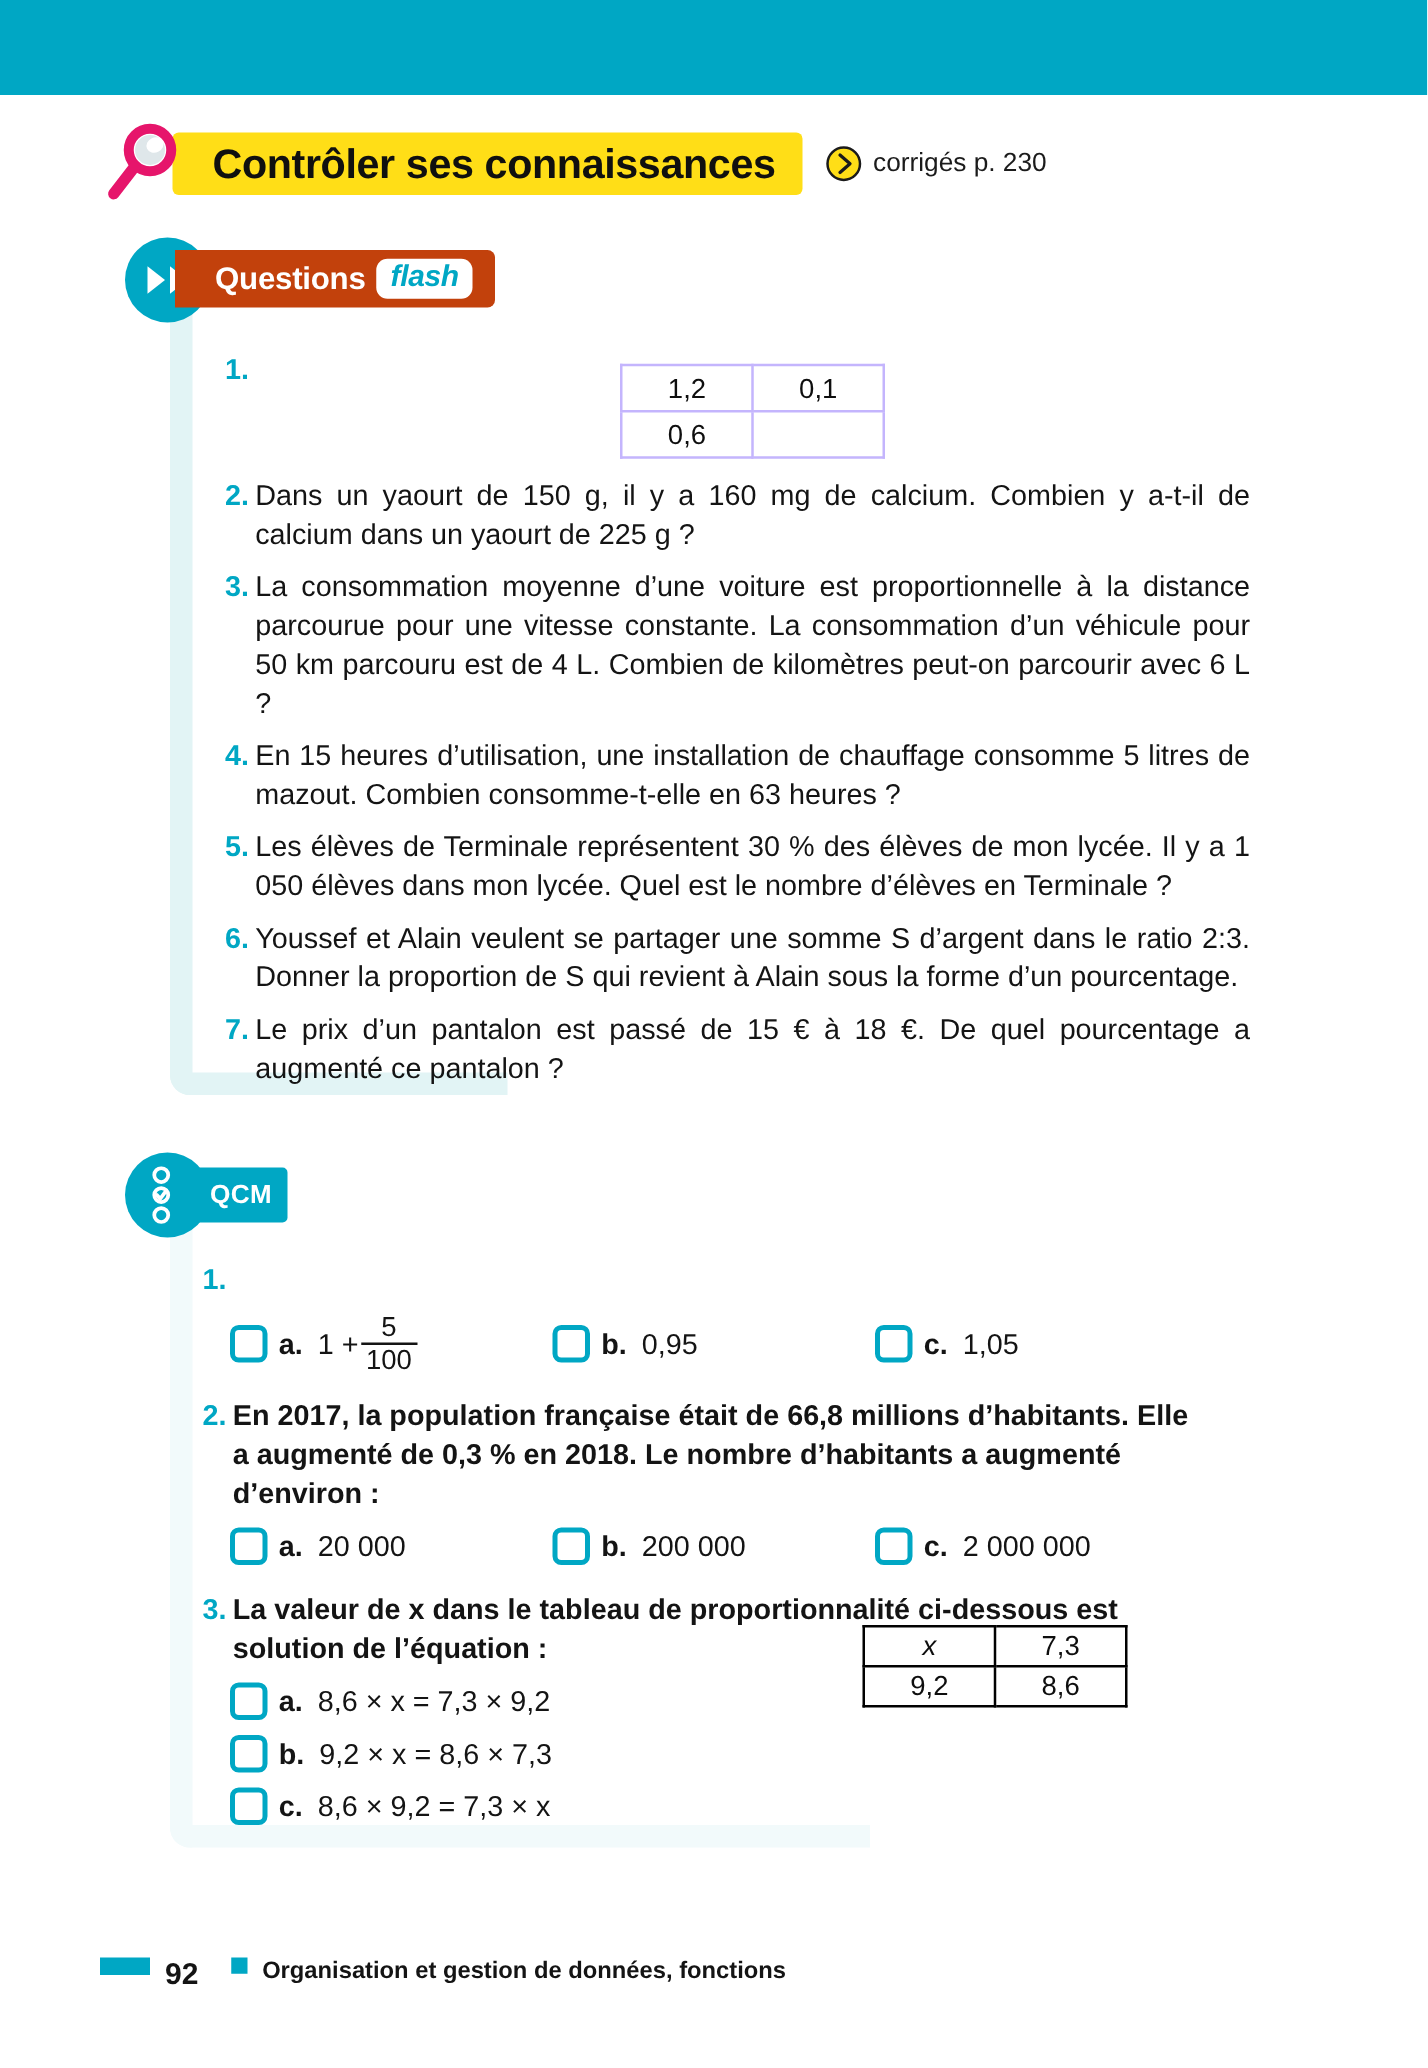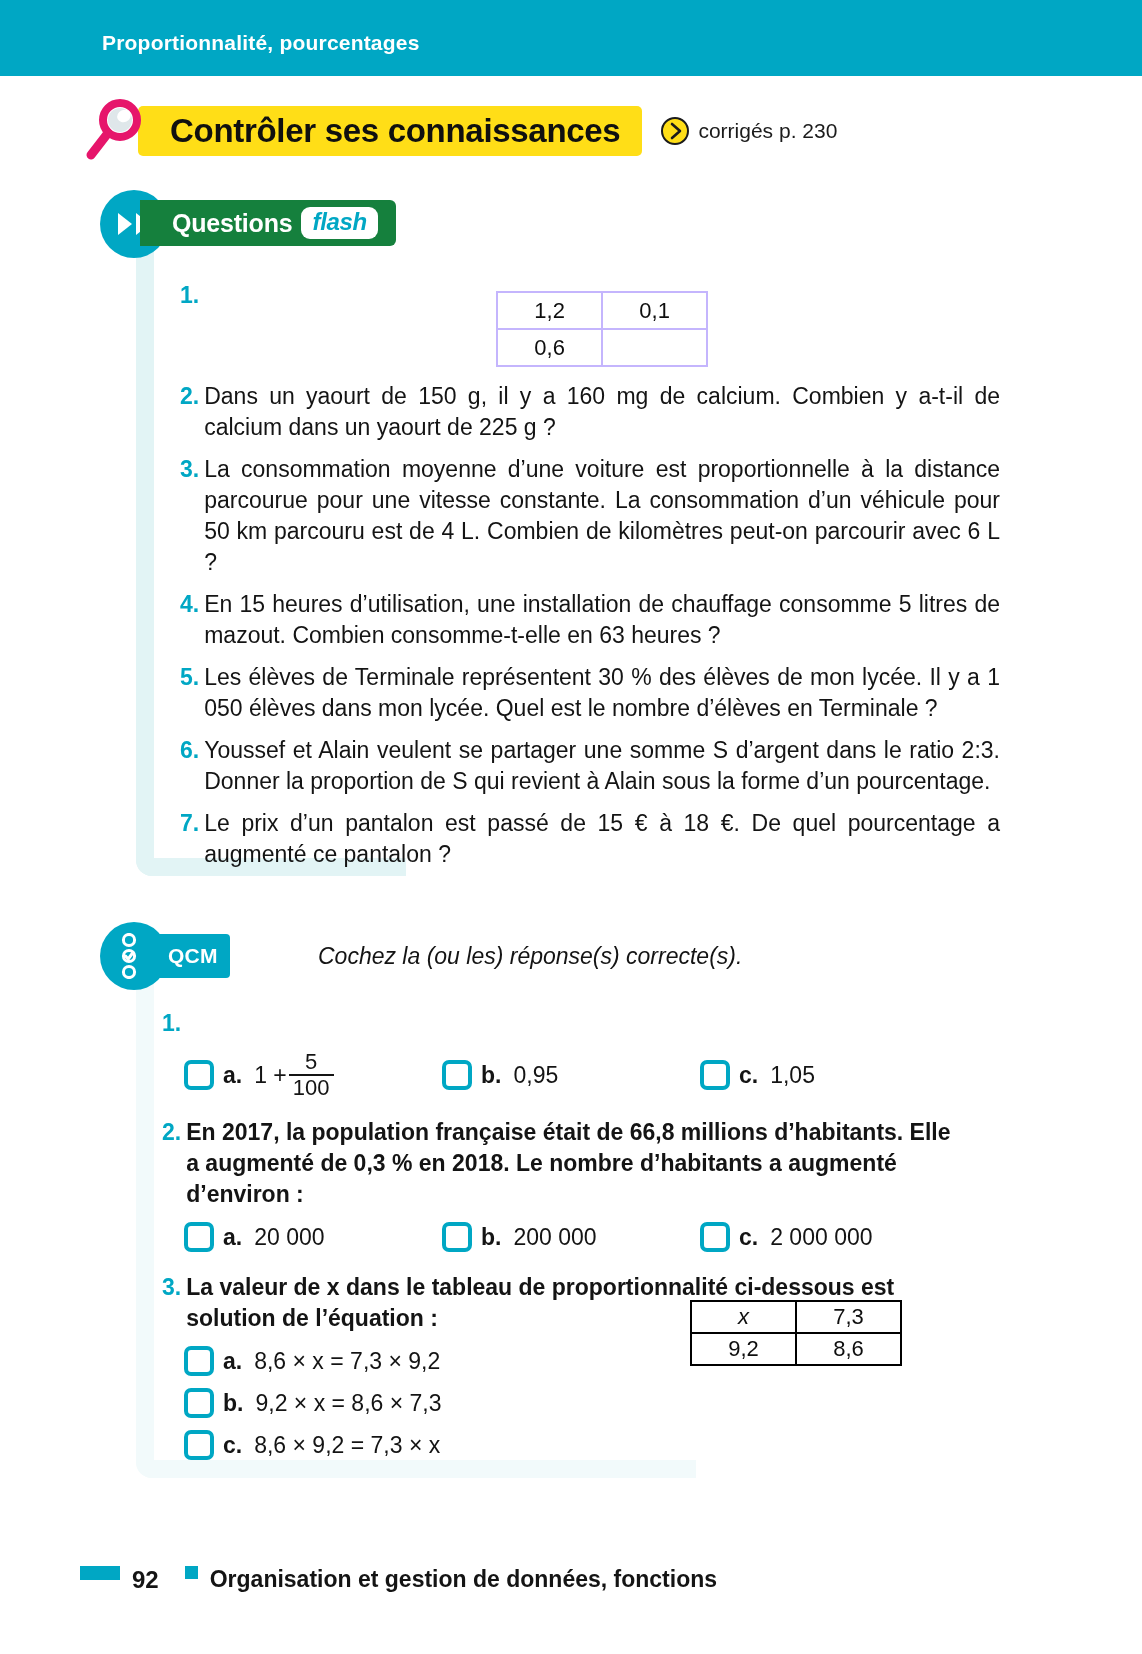--- a/index.html
+++ b/index.html
@@ -130,21 +130,21 @@
   }
   .chevrons {
     position: absolute;
     left: 16px; top: 21px;
     width: 44px; height: 26px;
   }
   .flash-tab {
     position: absolute;
     left: 40px; top: 10px;
     height: 46px;
-    background: #15803d;
+    background: #c2410c;
     border-radius: 0 6px 6px 0;
     display: flex;
     align-items: center;
     padding: 0 18px 0 32px;
     gap: 9px;
   }
   .flash-label {
     font-size: 25px;
     font-weight: bold;
     color: #ffffff;
@@ -390,33 +390,32 @@
     font-size: 24px;
     font-weight: bold;
     color: #141414;
   }
   .footer-sq {
     width: 13px; height: 13px;
     background: #00a7c4;
     margin-left: 14px;
   }
   .footer-text {
-    font-size: 23px;
+    font-size: 19px;
     font-weight: bold;
     color: #141414;
     white-space: nowrap;
   }
 </style>
 </head>
 <body>
 
 <div class="page">
 
   <div class="header-bar"></div>
-  <div class="header-title">Proportionnalité, pourcentages</div>
 
   <div class="title-row">
     <svg class="magnifier" viewBox="0 0 66 66">
       <circle cx="40" cy="22" r="17" fill="none" stroke="#e6156b" stroke-width="8"></circle>
       <circle cx="40" cy="22" r="12" fill="#dfe7ea"></circle>
       <ellipse cx="44" cy="18" rx="7" ry="6" fill="#ffffff" transform="rotate(-25 44 18)"></ellipse>
       <line x1="28" y1="35" x2="11" y2="57" stroke="#e6156b" stroke-width="9" stroke-linecap="round"></line>
     </svg>
     <div class="yellow-banner">
       <span class="banner-text">Contrôler ses connaissances</span>
@@ -509,21 +508,20 @@
       <div class="qcm-circle"></div>
       <svg class="qcm-dots" viewBox="0 0 30 46">
         <circle cx="15" cy="7" r="5.6" fill="none" stroke="#ffffff" stroke-width="3"></circle>
         <circle cx="15" cy="23" r="5.6" fill="none" stroke="#ffffff" stroke-width="3"></circle>
         <path d="M11.5 23 L14.2 26 L19 19.5" fill="none" stroke="#ffffff" stroke-width="3" stroke-linecap="round" stroke-linejoin="round"></path>
         <circle cx="15" cy="39" r="5.6" fill="none" stroke="#ffffff" stroke-width="3"></circle>
       </svg>
       <div class="qcm-tab">
         <span class="qcm-label">QCM</span>
       </div>
-      <div class="qcm-instruction">Cochez la (ou les) réponse(s) correcte(s).</div>
     </div>
 
     <div class="qcm-list">
 
       <div class="qcm-item">
         <div class="qcm-qrow">
           <span class="qcm-qnum">1.</span>
         </div>
         <div class="options-row">
           <div class="option">

